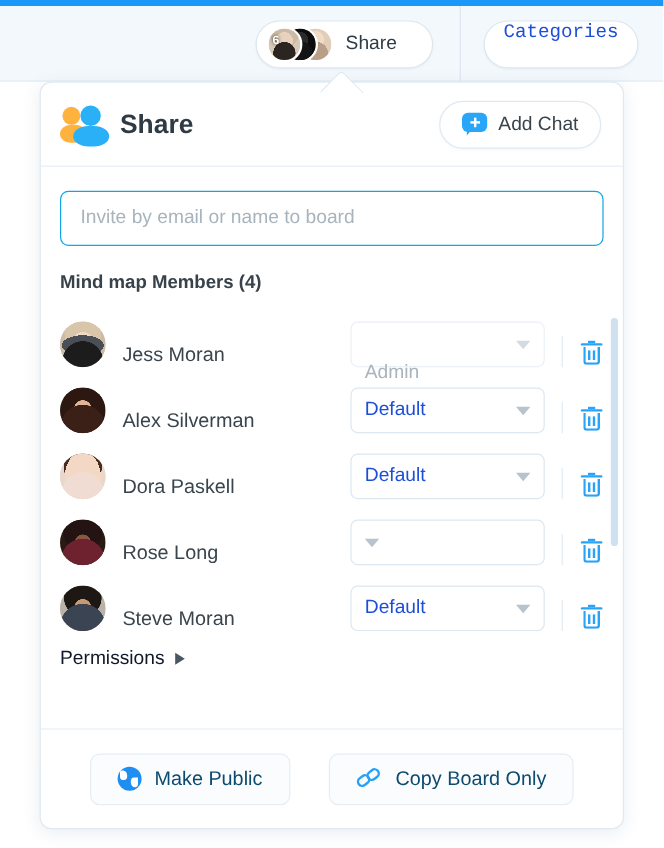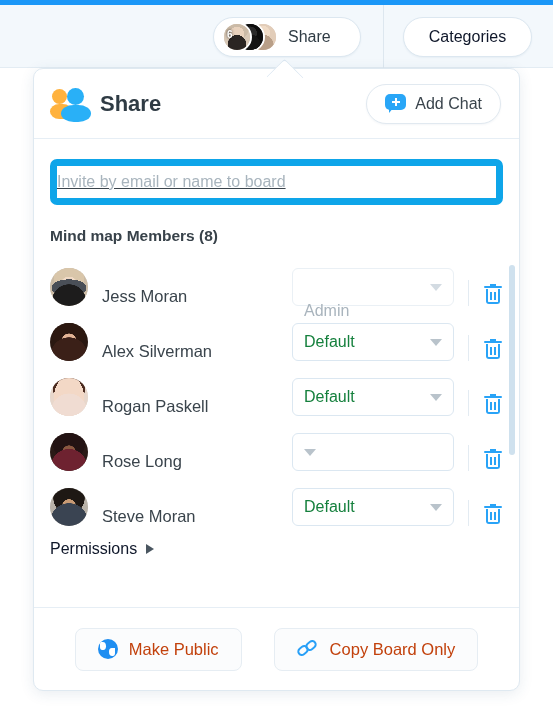--- a/index.html
+++ b/index.html
@@ -130,25 +130,26 @@
 
   
   .categories-pill {
     position: absolute;
     top: 17px; left: 403px;
     width: 129px; height: 40px;
     background: #ffffff;
     border: 1px solid #dce7f0;
     border-radius: 20px;
     display: flex;
-    align-items: center;
+    align-items: flex-start;
     justify-content: center;
     font-size: 16px;
-    color: #0f172a;
+    color: #1d4ed8;
     box-shadow: 0 1px 2px rgba(40,80,120,0.06);
+    font-family: Liberation Mono, monospace;
   }
 
   
   .panel {
     position: absolute;
     top: 68px; left: 33px;
     width: 487px;
     height: 623px;
     background: #ffffff;
     border: 1px solid #dfe9f1;
@@ -232,29 +233,28 @@
     background: #ffffff;
   }
   .chat-icon .plus-v { left: 9.5px; top: 4px; width: 2px; height: 8px; }
   .chat-icon .plus-h { left: 6.5px; top: 7px; width: 8px; height: 2px; }
 
   
   .invite-wrap { padding: 20px 16px 0 16px; }
   .invite-input {
     width: 100%;
     height: 46px;
-    border: 7px solid #0ea5e9;
+    border: 1px solid #0ea5e9;
     border-radius: 7px;
-    padding: 0 0;
+    padding: 0 16px;
     font-size: 16px;
     color: #3a444c;
     font-family: "Liberation Sans", sans-serif;
     outline: none;
     background: #fff;
-    text-decoration: underline;
   }
   .invite-input::placeholder { color: #a8b4bd; }
 
   
   .members-heading {
     padding: 22px 16px 6px 16px;
     font-size: 15.5px;
     font-weight: bold;
     color: #38424a;
   }
@@ -331,21 +331,21 @@
     border: 1px solid #dbe7f1;
     border-radius: 6px;
     display: flex;
     align-items: center;
     padding: 0 11px;
     flex: none;
   }
   .role-select.disabled { border-color: #eaf0f5; }
   .role-text {
     font-size: 16px;
-    color: #15803d;
+    color: #1d4ed8;
     flex: 1;
   }
   .role-select.disabled .role-text { color: #a9b4bd; margin-top: 48px; }
   .sel-arrow {
     width: 0; height: 0;
     border-left: 6px solid transparent;
     border-right: 6px solid transparent;
     border-top: 7px solid #b9c3cb;
     flex: none;
   }
@@ -434,21 +434,21 @@
   .footer-btn {
     height: 43px;
     padding: 0 22px;
     background: #fbfcfd;
     border: 1px solid #e6edf3;
     border-radius: 8px;
     display: flex;
     align-items: center;
     gap: 11px;
     font-size: 16.5px;
-    color: #c2410c;
+    color: #0c4a6e;
   }
   .globe-icon {
     position: relative;
     width: 20px; height: 20px;
     border-radius: 50%;
     background: #1f8ef1;
     flex: none;
     overflow: hidden;
   }
   .globe-icon::before {
@@ -524,21 +524,21 @@
         <span class="plus-h"></span>
       </span>
       <span>Add Chat</span>
     </div>
   </div>
 
   <div class="invite-wrap">
     <input class="invite-input" type="text" placeholder="Invite by email or name to board" style="">
   </div>
 
-  <div class="members-heading">Mind map Members (8)</div>
+  <div class="members-heading">Mind map Members (4)</div>
 
   <div class="members-list">
 
     <div class="member-row">
       <div class="m-avatar av-jess"></div>
       <div class="m-name">Jess Moran</div>
       <div class="role-select disabled">
         <span class="role-text">Admin</span>
         <span class="sel-arrow"></span>
       </div>
@@ -564,21 +564,21 @@
         <span class="handle"></span>
           <span class="lid"></span>
           <span class="can"></span>
         <span class="rib1"></span>
           <span class="rib2"></span>
       </div>
     </div>
 
     <div class="member-row">
       <div class="m-avatar av-dora"></div>
-      <div class="m-name">Rogan Paskell</div>
+      <div class="m-name">Dora Paskell</div>
       <div class="role-select">
         <span class="role-text">Default</span>
         <span class="sel-arrow"></span>
       </div>
       <div class="row-divider"></div>
       <div class="trash-btn">
         <span class="handle"></span>
           <span class="lid"></span>
           <span class="can"></span>
         <span class="rib1"></span>

